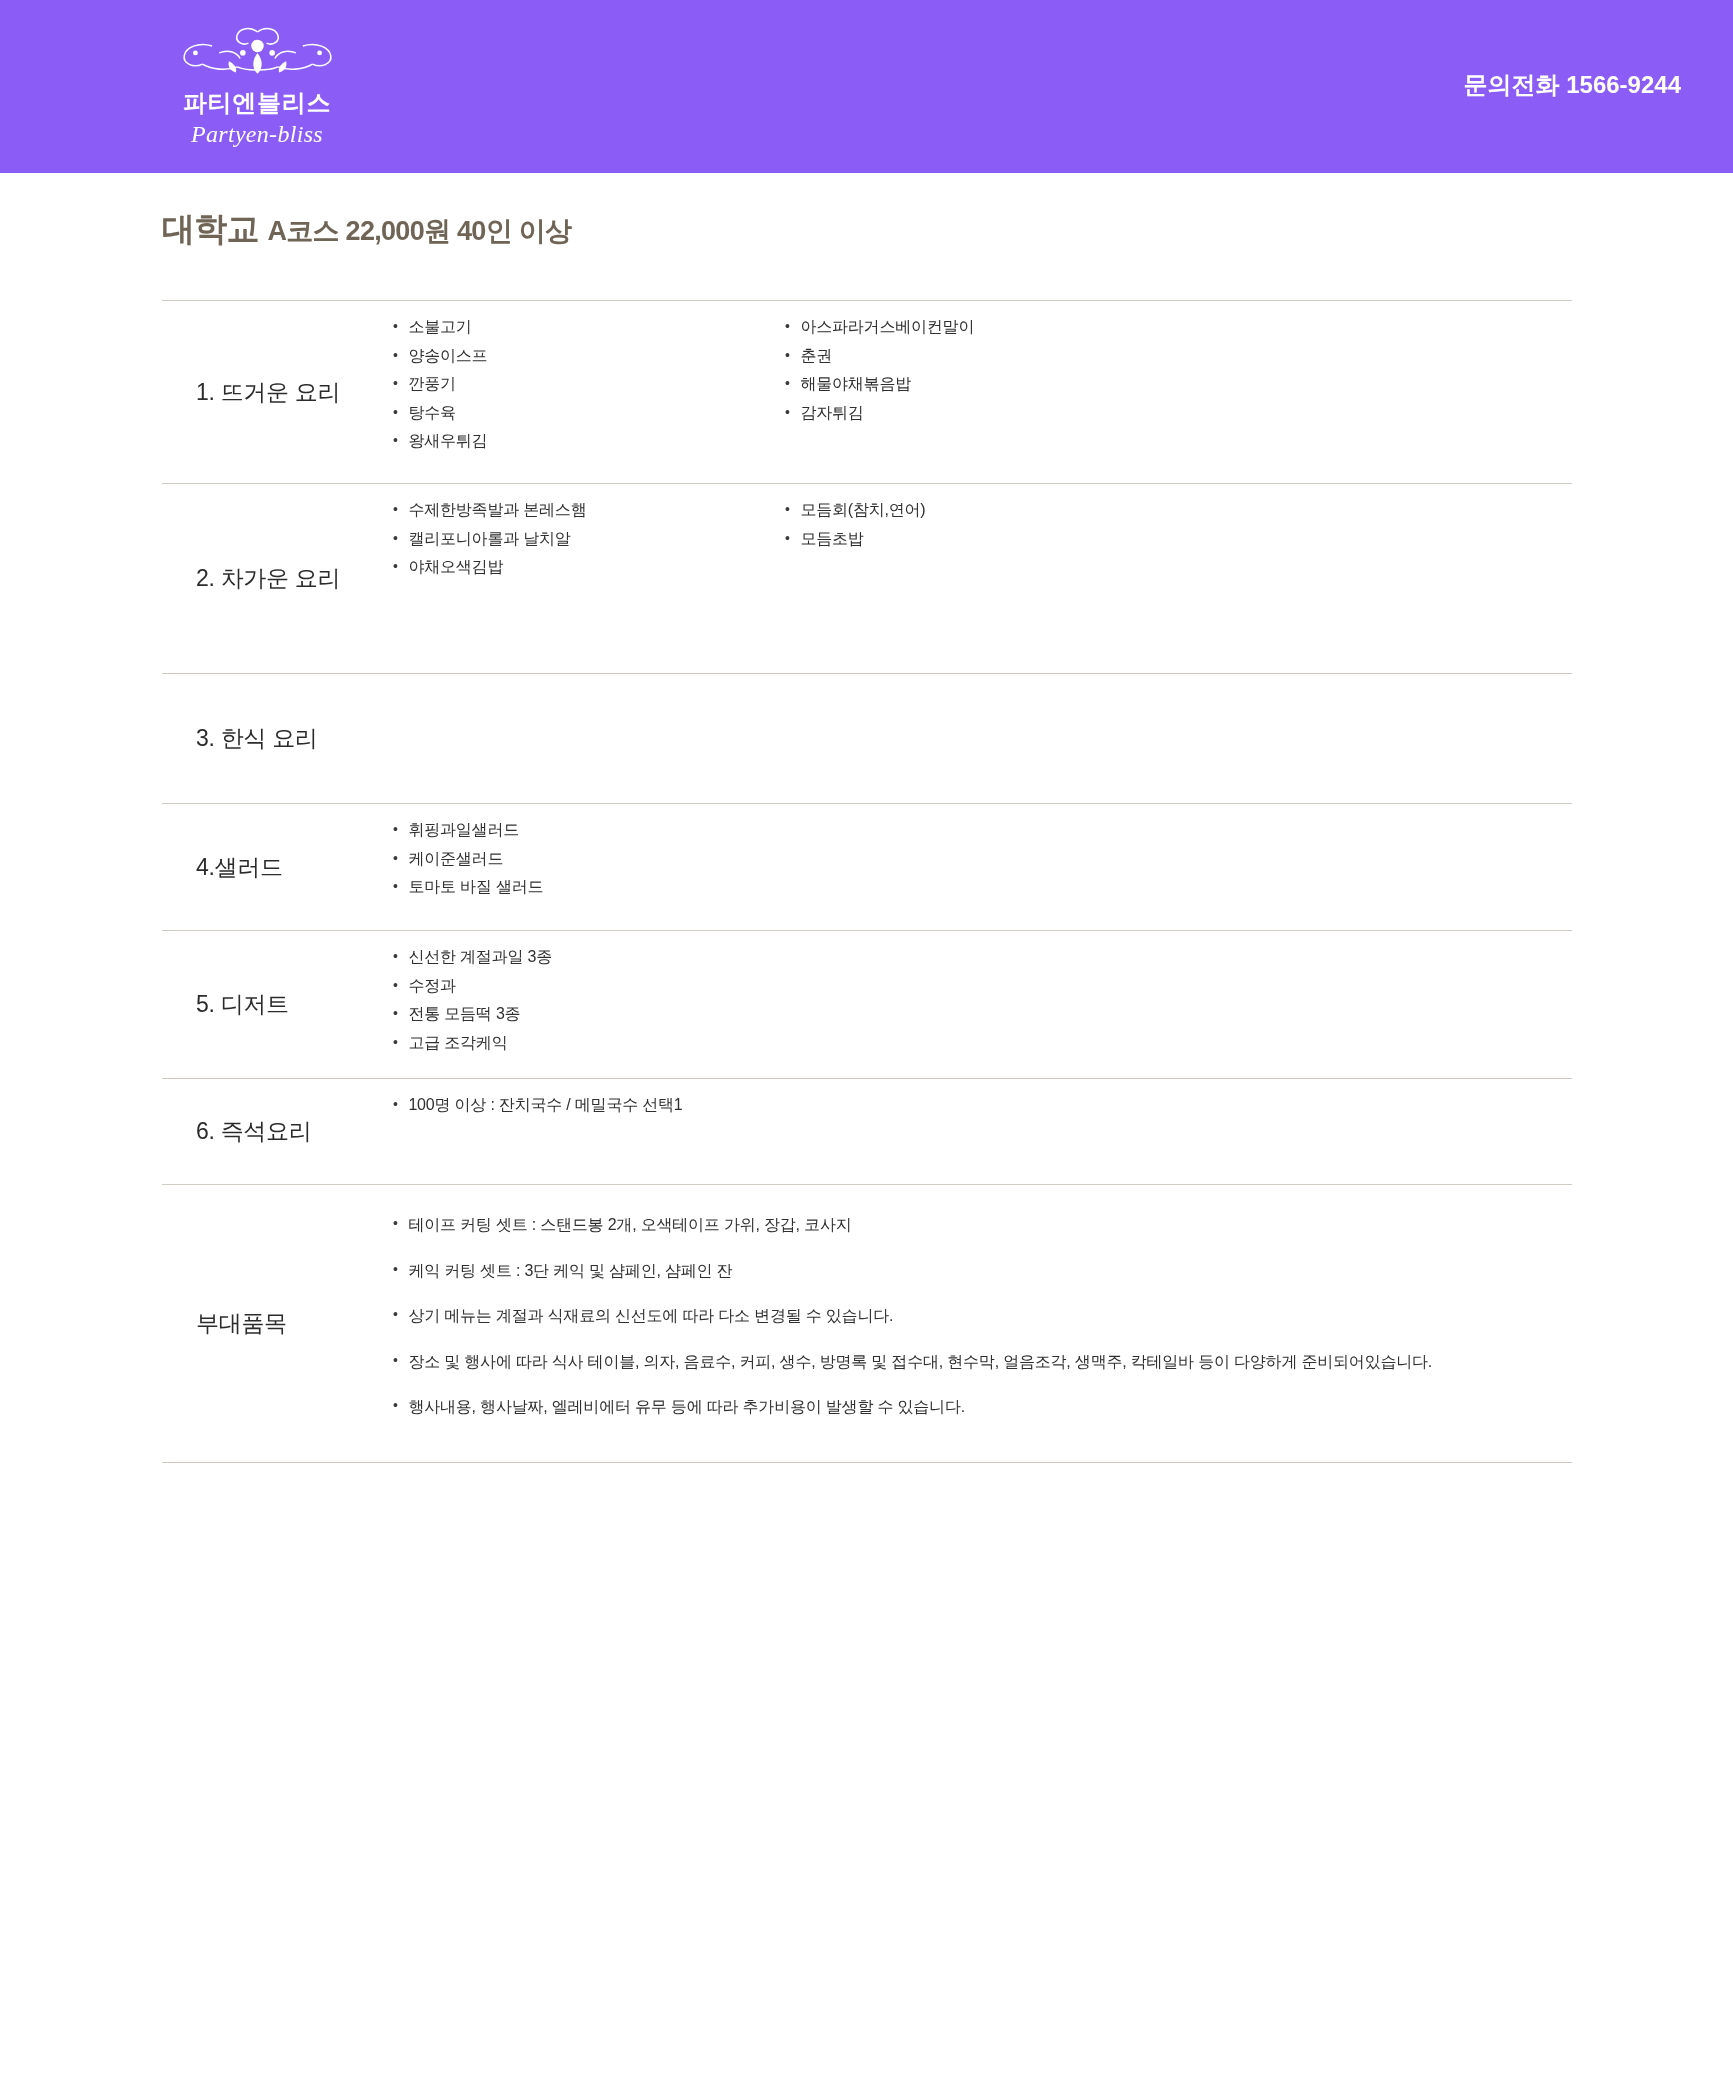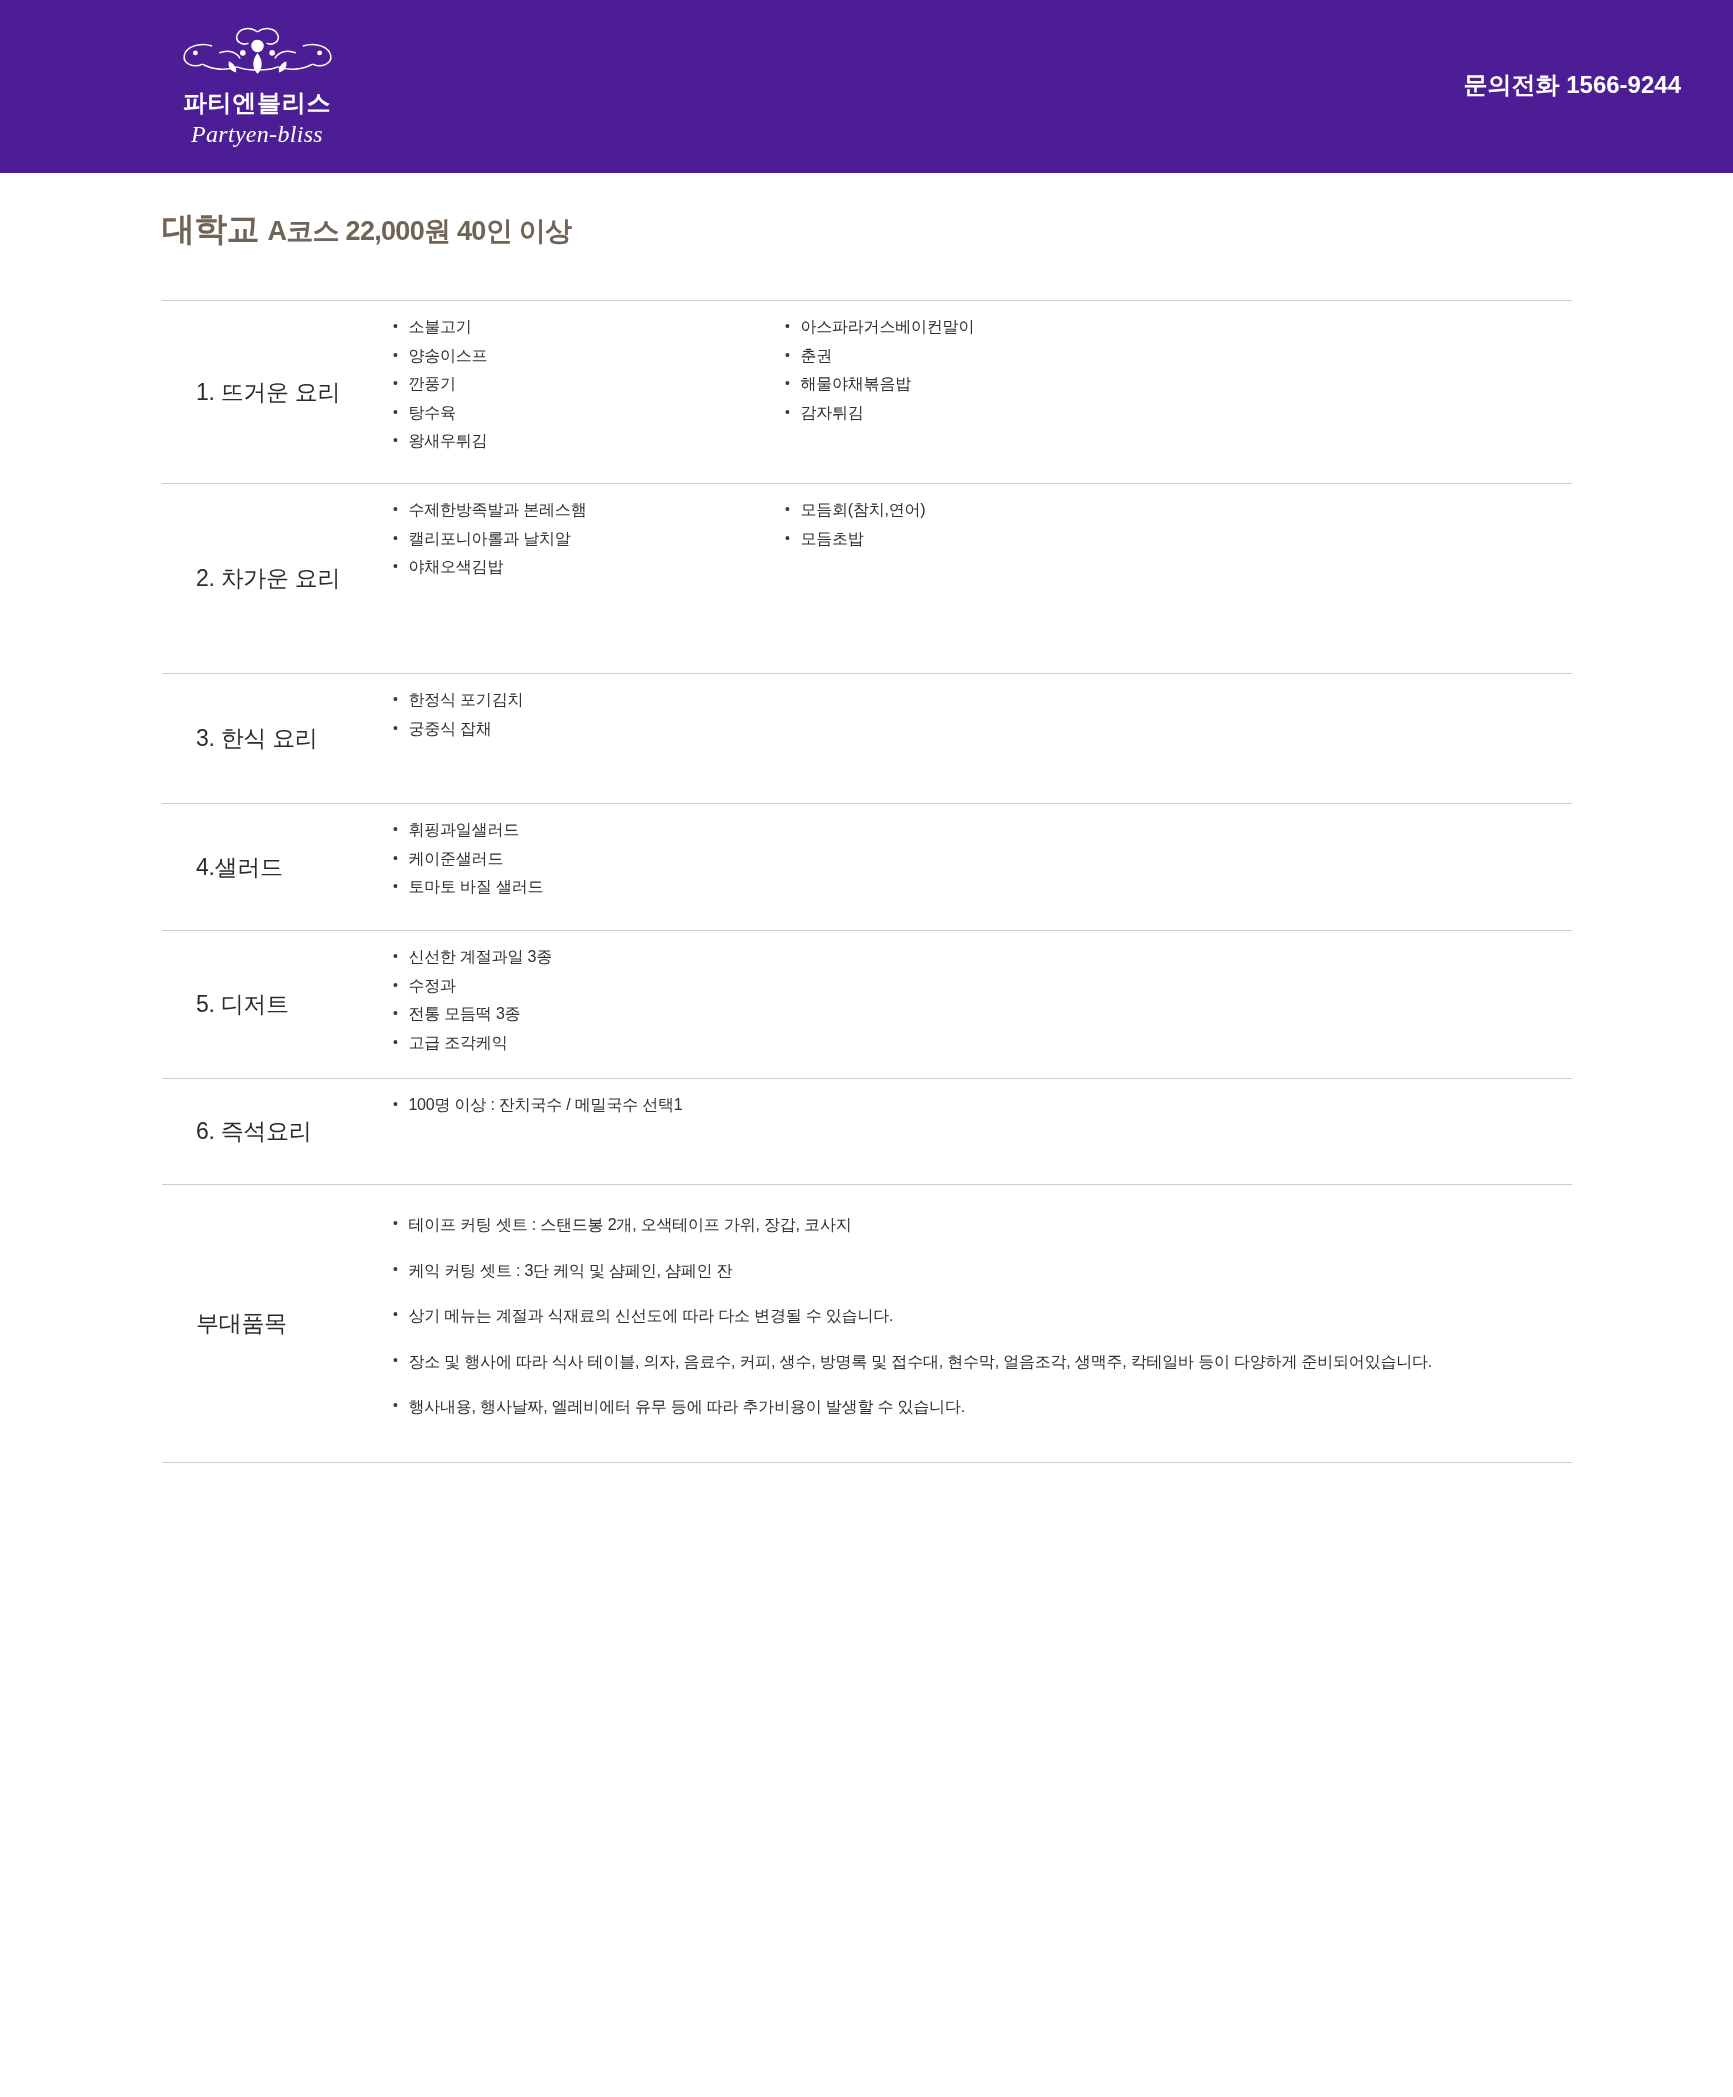--- a/index.html
+++ b/index.html
@@ -12,21 +12,21 @@
     height: 2097px;
     font-family: "Liberation Sans", sans-serif;
     color: #2b2b2b;
     position: relative;
     overflow: hidden;
   }
 
   
   .header {
     height: 173px;
-    background: #4c1d95;
+    background: #8b5cf6;
     position: relative;
     display: flex;
     align-items: center;
     justify-content: space-between;
   }
   .logo-block {
     position: absolute;
     left: 152px;
     top: 9.8px;
     width: 210px;
@@ -236,26 +236,20 @@
         </ul>
         <ul class="col col-list">
           <li class="item">모듬회(참치,연어)</li>
           <li class="item">모듬초밥</li>
         </ul>
       </div>
     </div>
 
     <div class="row korean">
       <div class="row-label">3. 한식 요리</div>
-      <div class="row-cols">
-        <ul class="col col-list">
-          <li class="item">한정식 포기김치</li>
-          <li class="item">궁중식 잡채</li>
-        </ul>
-      </div>
     </div>
 
     <div class="row salad">
       <div class="row-label">4.샐러드</div>
       <div class="row-cols">
         <ul class="col col-list">
           <li class="item">휘핑과일샐러드</li>
           <li class="item">케이준샐러드</li>
           <li class="item">토마토 바질 샐러드</li>
         </ul>

